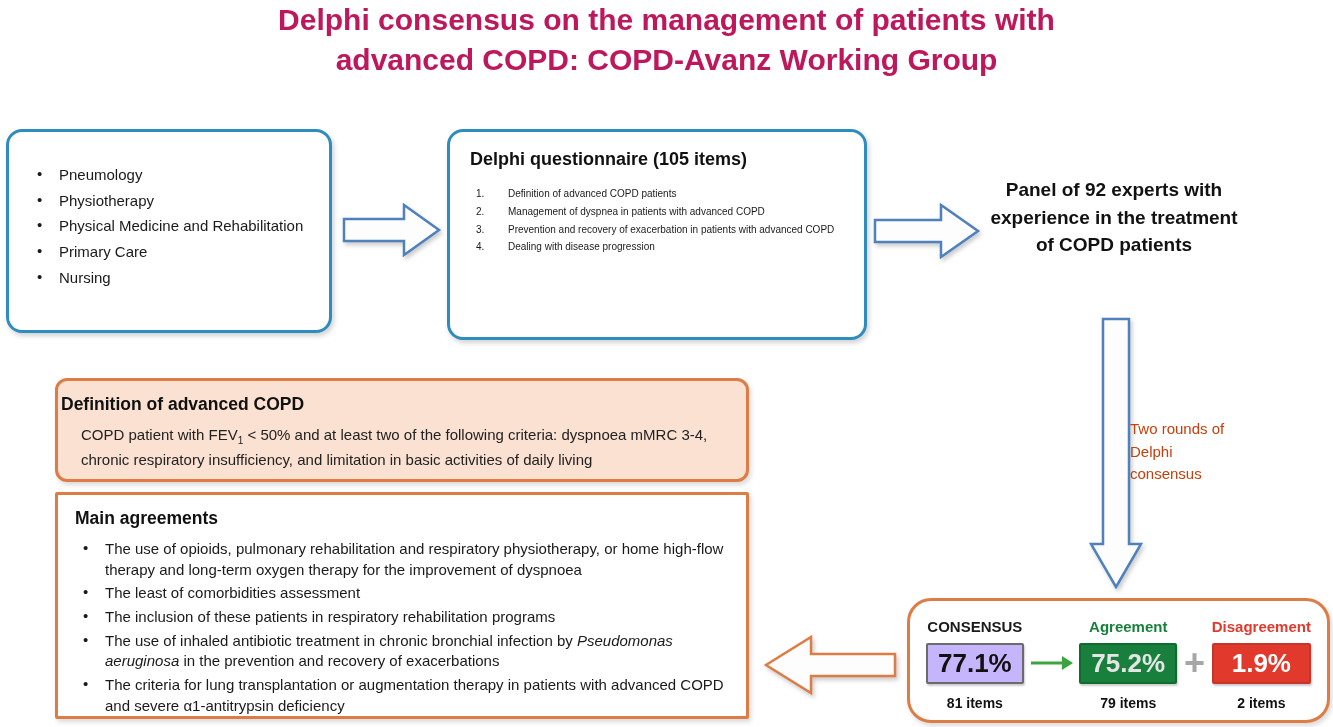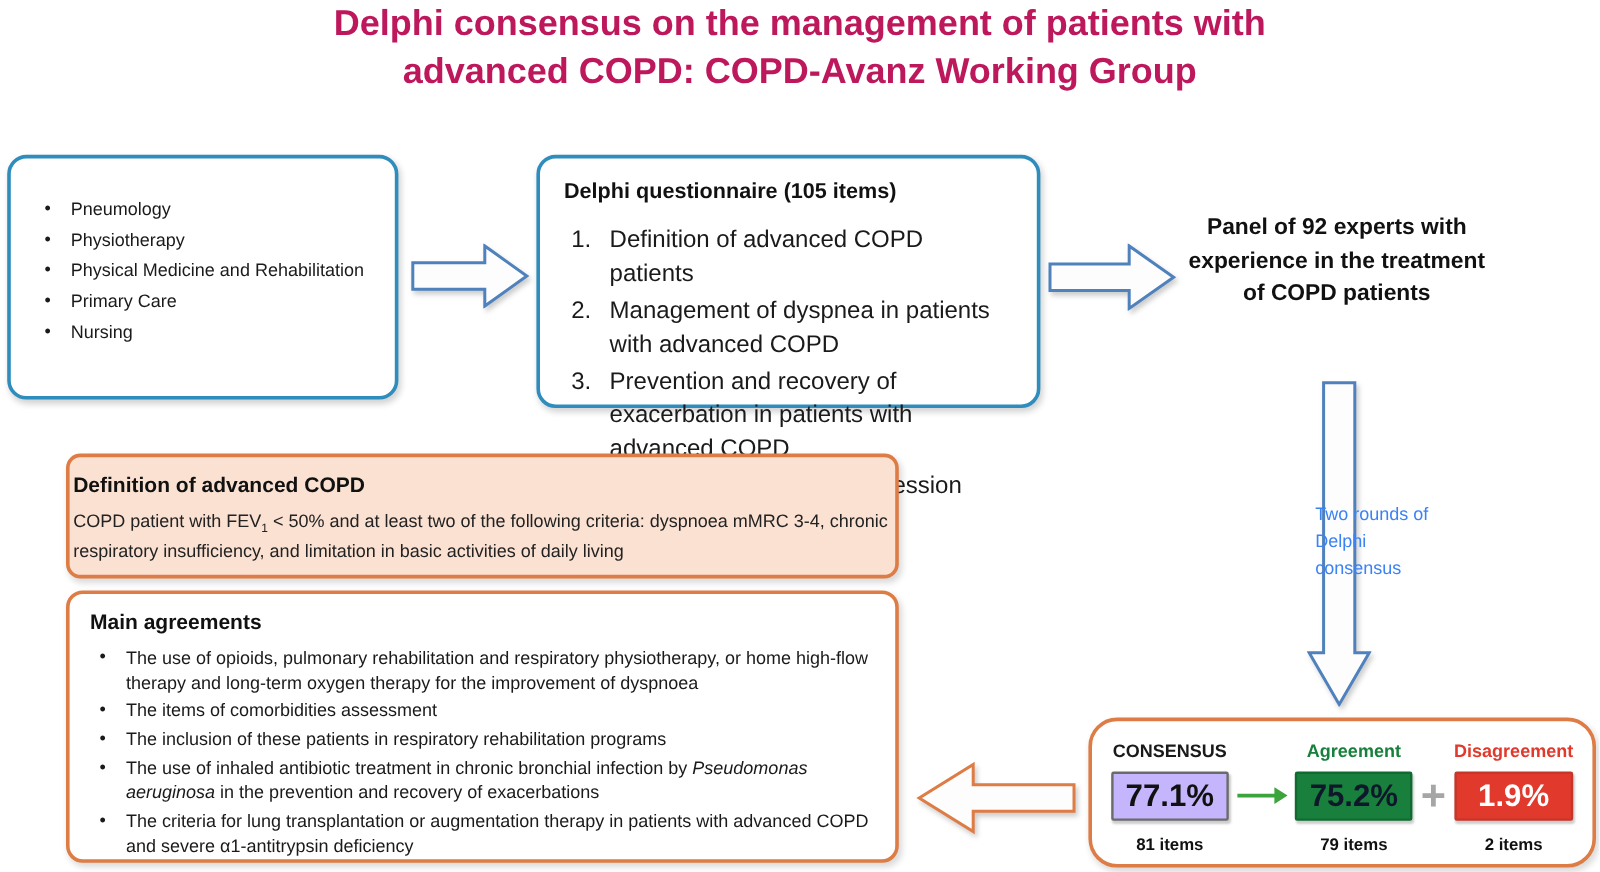--- a/index.html
+++ b/index.html
@@ -18,37 +18,37 @@
   .box-orange{border:3px solid var(--orange);box-shadow:2px 3px 5px rgba(0,0,0,0.15);}
   .box h2{margin:0;font-size:18px;font-weight:bold;color:#111;}
   .committee{left:6px;top:129px;width:326px;height:204px;padding:17px 20px;}
   .questionnaire{left:447px;top:129px;width:420px;height:211px;padding:17px 20px;}
   
   ul.bullets{list-style:none;margin:16px 0 0;padding:0 0 0 8px;}
   ul.bullets li{position:relative;padding-left:22px;margin-bottom:5px;font-size:15px;line-height:1.38;}
   ul.bullets li::before{content:"\2022";position:absolute;left:0;top:-1px;font-size:15px;}
   
   ol.numbered{list-style:none;counter-reset:q;margin:17px 0 0;padding:0 0 0 6px;}
-  ol.numbered li{position:relative;padding-left:32px;margin-bottom:4px;font-size:20px;line-height:1.38;counter-increment:q;}
+  ol.numbered li{position:relative;padding-left:32px;margin-bottom:4px;font-size:10px;line-height:1.38;counter-increment:q;}
   ol.numbered li::before{content:counter(q) ".";position:absolute;left:0;}
   
   .panel-text{
     position:absolute;left:988px;top:176px;width:252px;text-align:center;
     font-size:19px;font-weight:bold;line-height:1.45;color:#111;
   }
-  .rounds-text{position:absolute;left:1096px;top:418px;width:106px;font-size:15px;line-height:1.5;color:#3b82f6;}
+  .rounds-text{position:absolute;left:1130px;top:418px;width:106px;font-size:15px;line-height:1.5;color:#c2410c;}
   
   .arrow-svg{position:absolute;filter:drop-shadow(2px 3px 2px rgba(110,110,110,0.35));}
   .arrow-svg polygon{fill:#fdfdfd;stroke:var(--arrowblue);stroke-width:2.5;stroke-linejoin:miter;}
   .arrow-svg.orange polygon{stroke:var(--orange);}
   
   .definition{left:55px;top:378px;width:694px;height:104px;border-radius:12px;
     background:var(--peach);padding:13px 3px;}
   .definition h2{font-size:17.5px;}
-  .definition .body{margin-top:9px;font-size:15px;line-height:1.45;color:#222;}
+  .definition .body{margin-top:9px;font-size:15px;line-height:1.45;color:#222;margin-left:20px;}
   .definition sub{font-size:10px;}
   
   .agreements{left:55px;top:492px;width:694px;height:227px;border-radius:14px;padding:13px 17px;}
   .agreements ul.bullets{margin-top:10px;}
   .agreements ul.bullets li{margin-bottom:3px;}
   
   .consensus{left:907px;top:598px;width:423px;height:125px;border-radius:24px;}
   .consensus-grid{
     display:grid;height:100%;box-sizing:border-box;padding:10px 16px 8px;
     grid-template-columns:auto auto auto auto auto;
@@ -56,21 +56,21 @@
     justify-content:space-between;align-items:center;row-gap:1px;
   }
   .c-label{font-size:15px;font-weight:bold;text-align:center;align-self:end;}
   .c-label.green{color:var(--green);}
   .c-label.red{color:var(--red);}
   .c-value{
     font-size:26px;font-weight:bold;text-align:center;padding:3px 10px;border-radius:2px;
     box-shadow:1px 2px 2px rgba(0,0,0,0.2);
   }
   .c-value.white{background:#c4b5fd;border:2px solid #6b6b6b;color:#111;}
-  .c-value.green{background:var(--green);border:2px solid #0f6b30;color:#0f172a;}
+  .c-value.green{background:var(--green);border:2px solid #0f6b30;color:#e5e5e5;}
   .c-value.red{background:var(--red);border:2px solid #c5362a;color:#fff;}
   .c-caption{font-size:14px;font-weight:bold;text-align:center;color:#111;align-self:start;margin-top:4px;}
   .c-plus{font-size:36px;font-weight:bold;color:var(--gray);line-height:1;margin:0 2px;}
   .c-arrow{margin:0 2px;}
 </style>
 </head>
 <body>
 
 <div class="canvas">
 
@@ -115,25 +115,25 @@
 
   <div class="rounds-text">Two rounds of Delphi consensus</div>
 
   <div class="box box-orange definition">
     <h2>Definition of advanced COPD</h2>
     <div class="body">
       <span>COPD patient with FEV</span><sub>1</sub><span> &lt; 50% and at least two of the following criteria: dyspnoea mMRC 3-4, chronic respiratory insufficiency, and limitation in basic activities of daily living</span>
     </div>
   </div>
 
-  <div class="box box-orange agreements" style="border-radius:14px;">
+  <div class="box box-orange agreements" style="border-radius:2px;">
     <h2 style="font-size:17.5px;">Main agreements</h2>
     <ul class="bullets">
         <li><span>The use of opioids, pulmonary rehabilitation and respiratory physiotherapy, or home high-flow therapy and long-term oxygen therapy for the improvement of dyspnoea</span></li>
-        <li><span>The items of comorbidities assessment</span></li>
+        <li><span>The least of comorbidities assessment</span></li>
         <li><span>The inclusion of these patients in respiratory rehabilitation programs</span></li>
         <li><span>The use of inhaled antibiotic treatment in chronic bronchial infection by </span><span style="font-style: italic;">Pseudomonas aeruginosa</span><span> in the prevention and recovery of exacerbations</span></li>
         <li><span>The criteria for lung transplantation or augmentation therapy in patients with advanced COPD and severe α1-antitrypsin deficiency</span></li>
       </ul>
   </div>
 
   <svg class="arrow-svg orange" style="left:763px;top:634px;" width="134" height="62" viewBox="0 0 134 62">
     <polygon points="132,20 48,20 48,3 3,31 48,59 48,42 132,42"></polygon>
   </svg>
 

